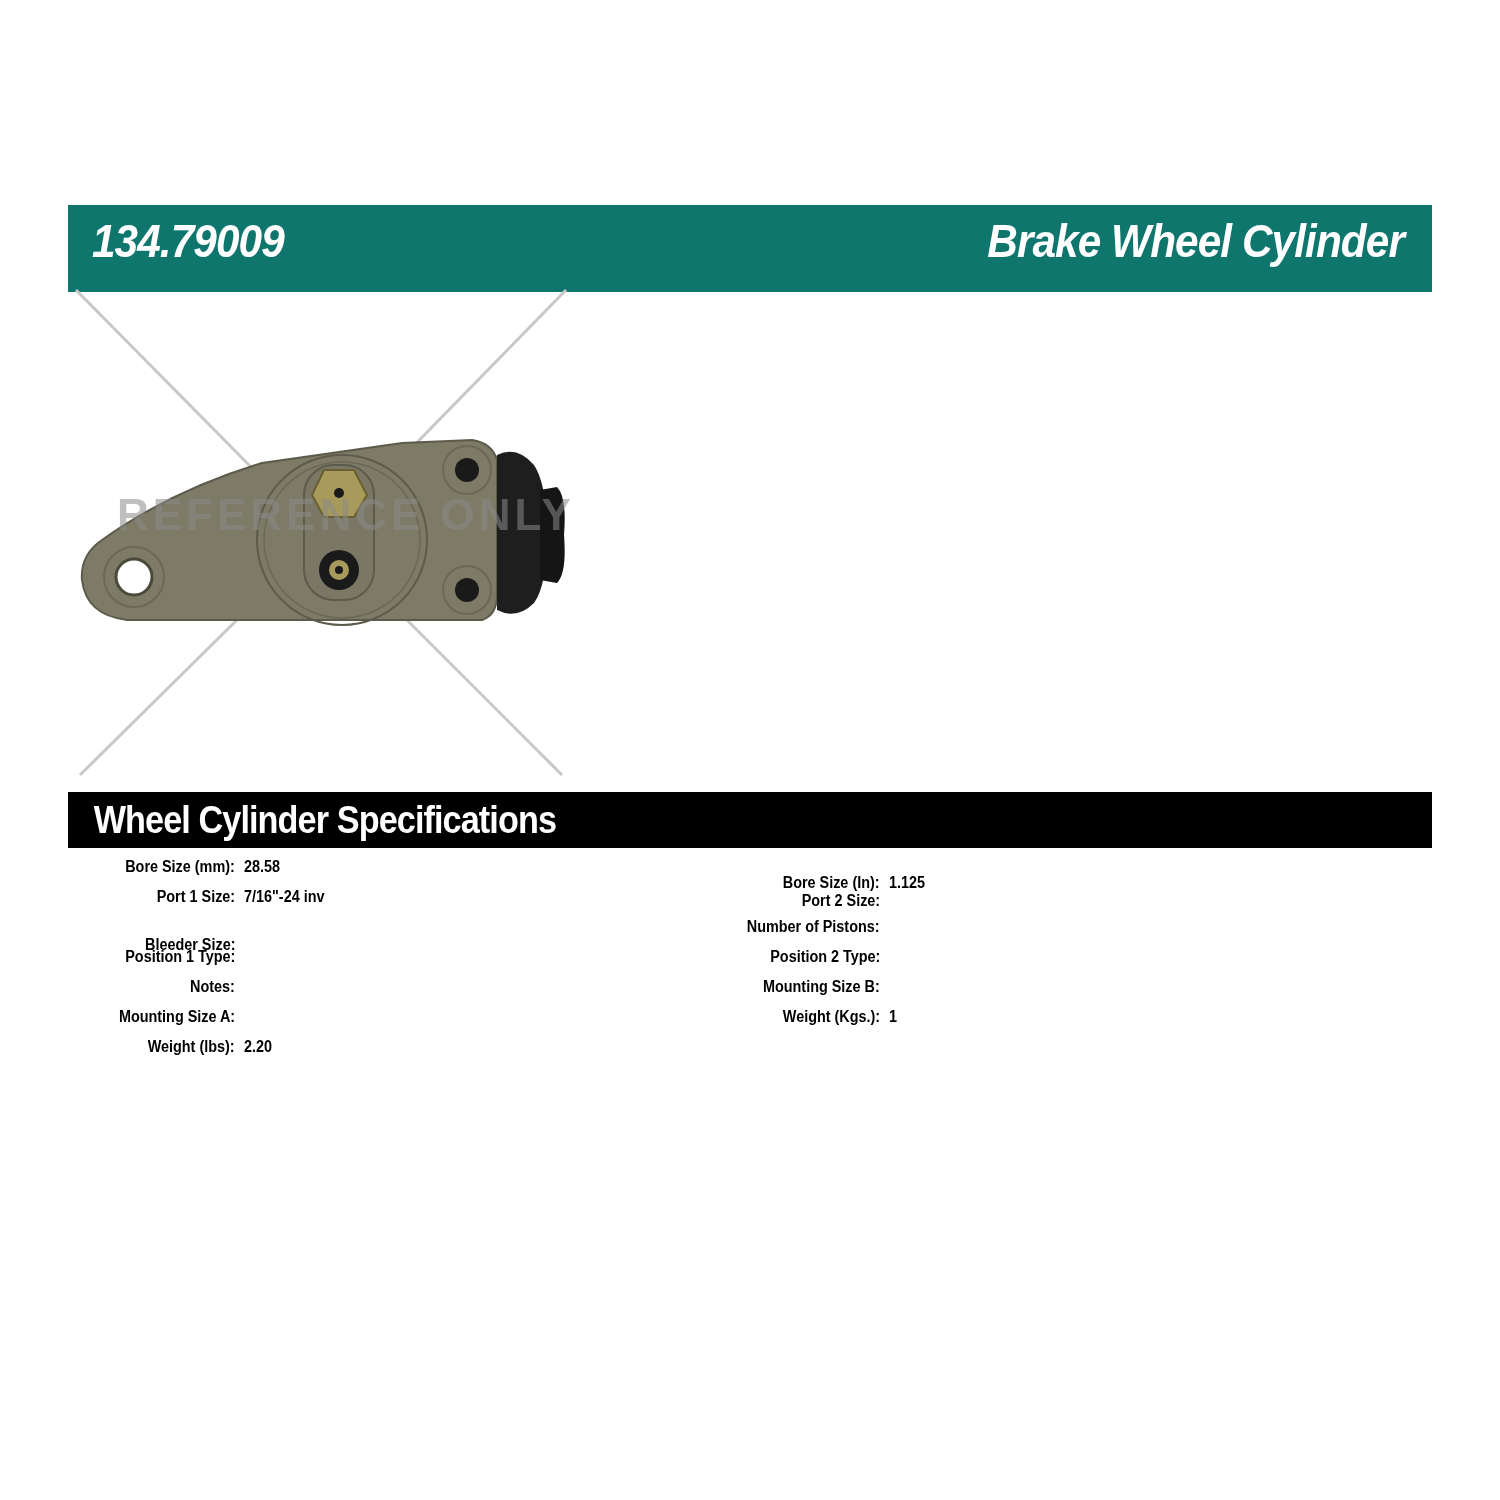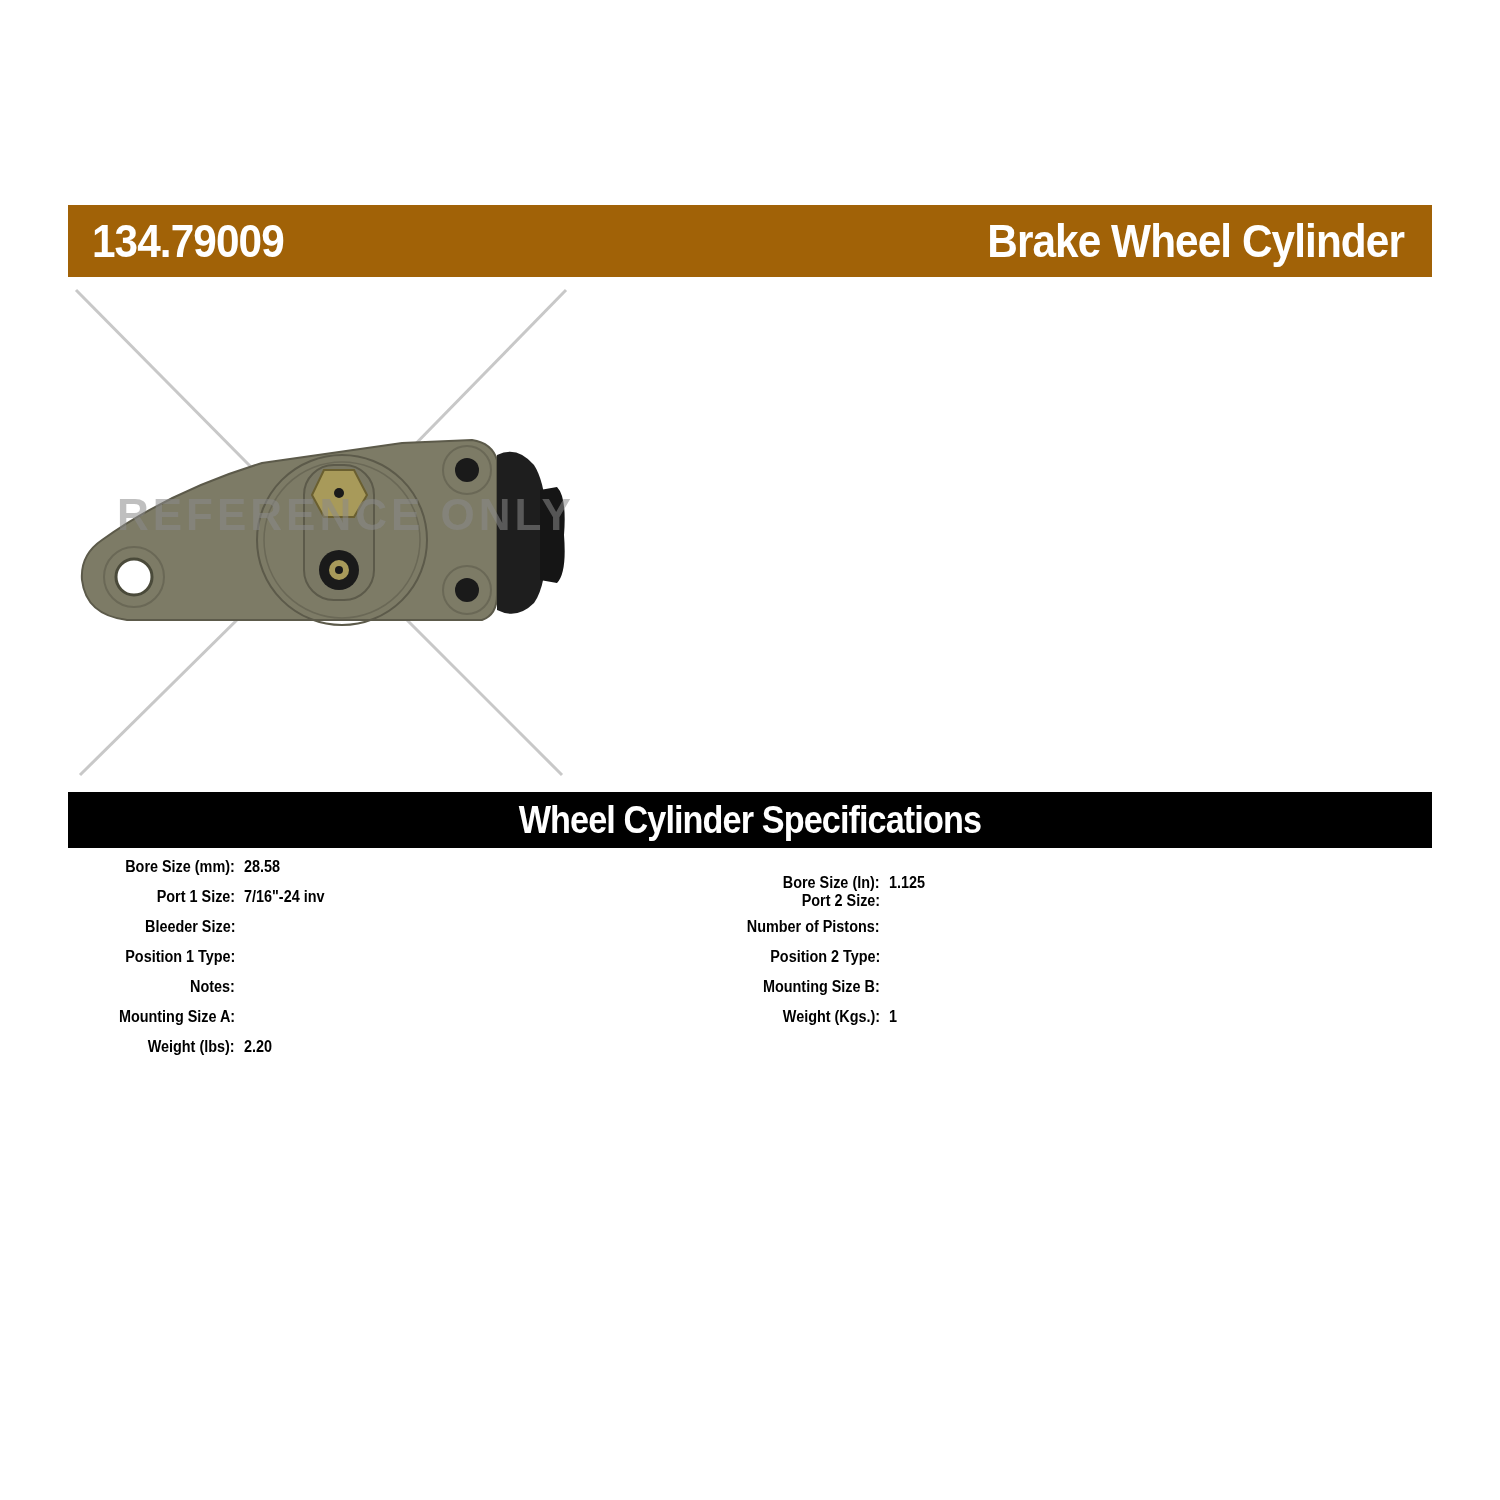--- a/index.html
+++ b/index.html
@@ -13,23 +13,24 @@
       position: relative;
       overflow: hidden;
       font-family: "Liberation Sans", sans-serif;
       color: #000;
     }
     .title-bar {
       position: absolute;
       left: 68px;
       top: 205px;
       width: 1364px;
-      height: 72px;
-      background: #a16207;
+      height: 87px;
+      background: #0f766e;
       color: #fff;
+      font-style: italic;
     }
     .title-bar .part-number {
       position: absolute;
       left: 24px;
       top: 12px;
       font-size: 46px;
       font-weight: bold;
       letter-spacing: -1px;
       transform: scaleX(0.92);
       transform-origin: left center;
@@ -54,21 +55,20 @@
       height: 495px;
     }
     .spec-bar {
       position: absolute;
       left: 68px;
       top: 792px;
       width: 1364px;
       height: 56px;
       background: #000;
       color: #fff;
-      text-align: center;
     }
     .spec-bar .spec-title {
       display: inline-block;
       font-size: 38px;
       font-weight: bold;
       line-height: 56px;
       letter-spacing: -1px;
       transform: scaleX(0.9);
     }
     .spec-col {
@@ -154,21 +154,21 @@
 
 <div class="spec-col left">
   <div class="spec-row" style="top:0px">
     <span class="label">Bore Size (mm):</span>
     <span class="value">28.58</span>
   </div>
   <div class="spec-row" style="top:30px">
     <span class="label">Port 1 Size:</span>
     <span class="value">7/16"-24 inv</span>
   </div>
-  <div class="spec-row" style="top:60px">
+  <div class="spec-row" style="top:78px">
     <span class="label">Bleeder Size:</span>
     <span class="value"></span>
   </div>
   <div class="spec-row" style="top:90px">
     <span class="label">Position 1 Type:</span>
     <span class="value"></span>
   </div>
   <div class="spec-row" style="top:120px">
     <span class="label">Notes:</span>
     <span class="value"></span>

